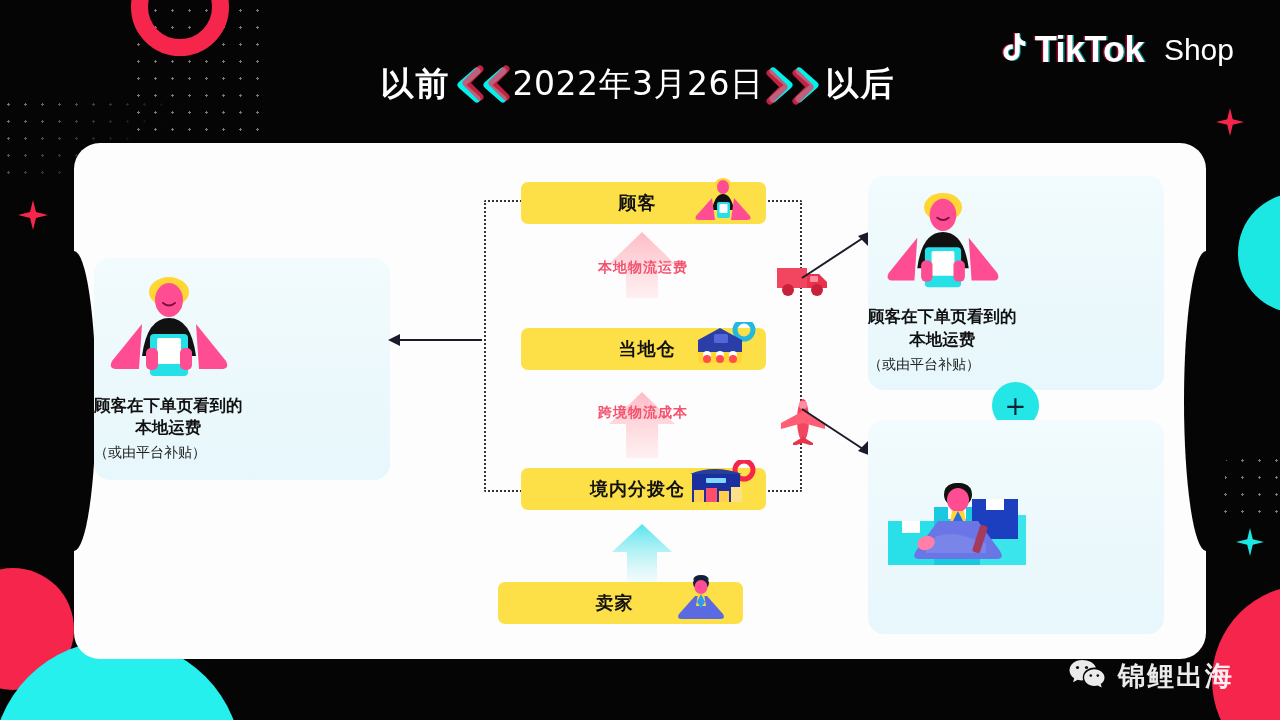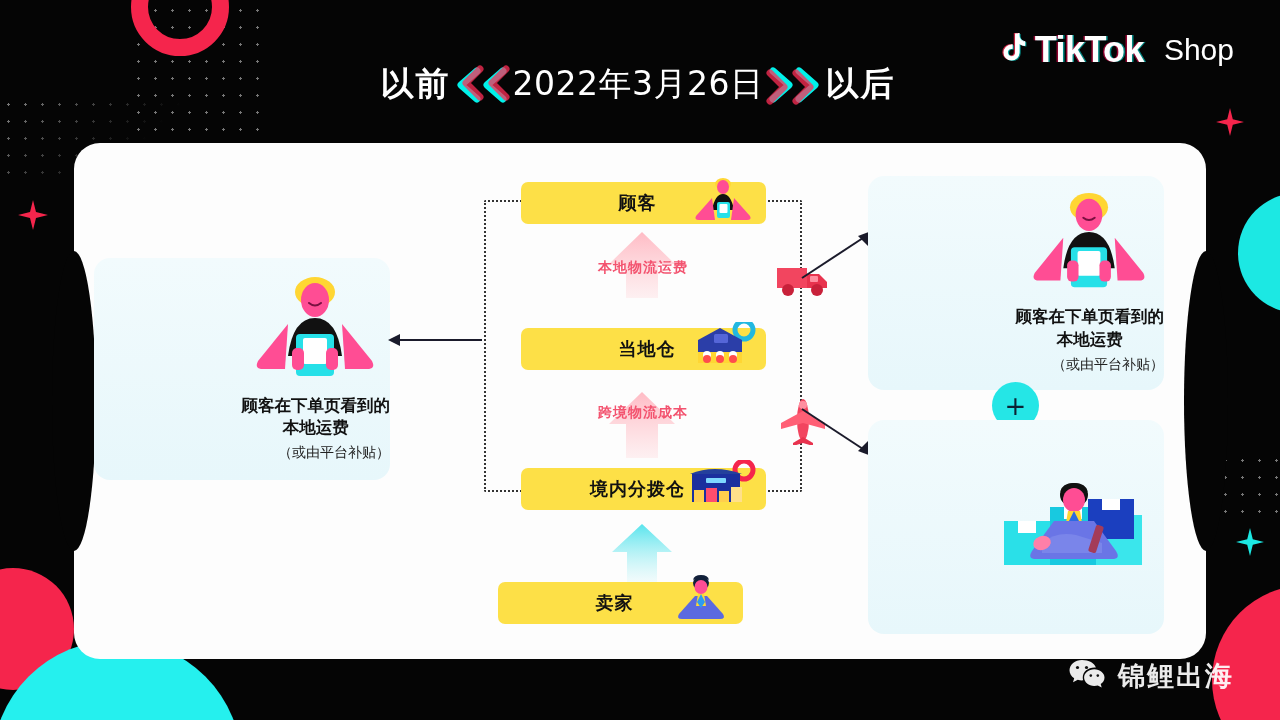--- a/index.html
+++ b/index.html
@@ -98,21 +98,21 @@
     position: absolute; top: 50%; transform: translateY(-50%);
     width: 44px; height: 300px; background: #050505; border-radius: 50%;
   }
   .pinch-l { left: -22px; }
   .pinch-r { right: -22px; }
 
   
   .card {
     position: absolute; border-radius: 16px;
     background: linear-gradient(180deg, #f2fbfd 0%, #e7f7fb 100%);
-    display: flex; flex-direction: column; align-items: flex-end;
+    display: flex; flex-direction: column; align-items: flex-start;
   }
   .card-left { left: 94px; top: 258px; width: 296px; height: 222px; justify-content: center; }
   .card-right-top { left: 868px; top: 176px; width: 296px; height: 214px; justify-content: center; }
   .card-right-bot { left: 868px; top: 420px; width: 296px; height: 214px; justify-content: center; }
 
   .card-title {
     font-family: "DejaVu Sans", "Liberation Sans", sans-serif;
     font-size: 16.5px; font-weight: 700; color: #111; text-align: center;
     line-height: 1.35; margin-top: 10px;
   }

